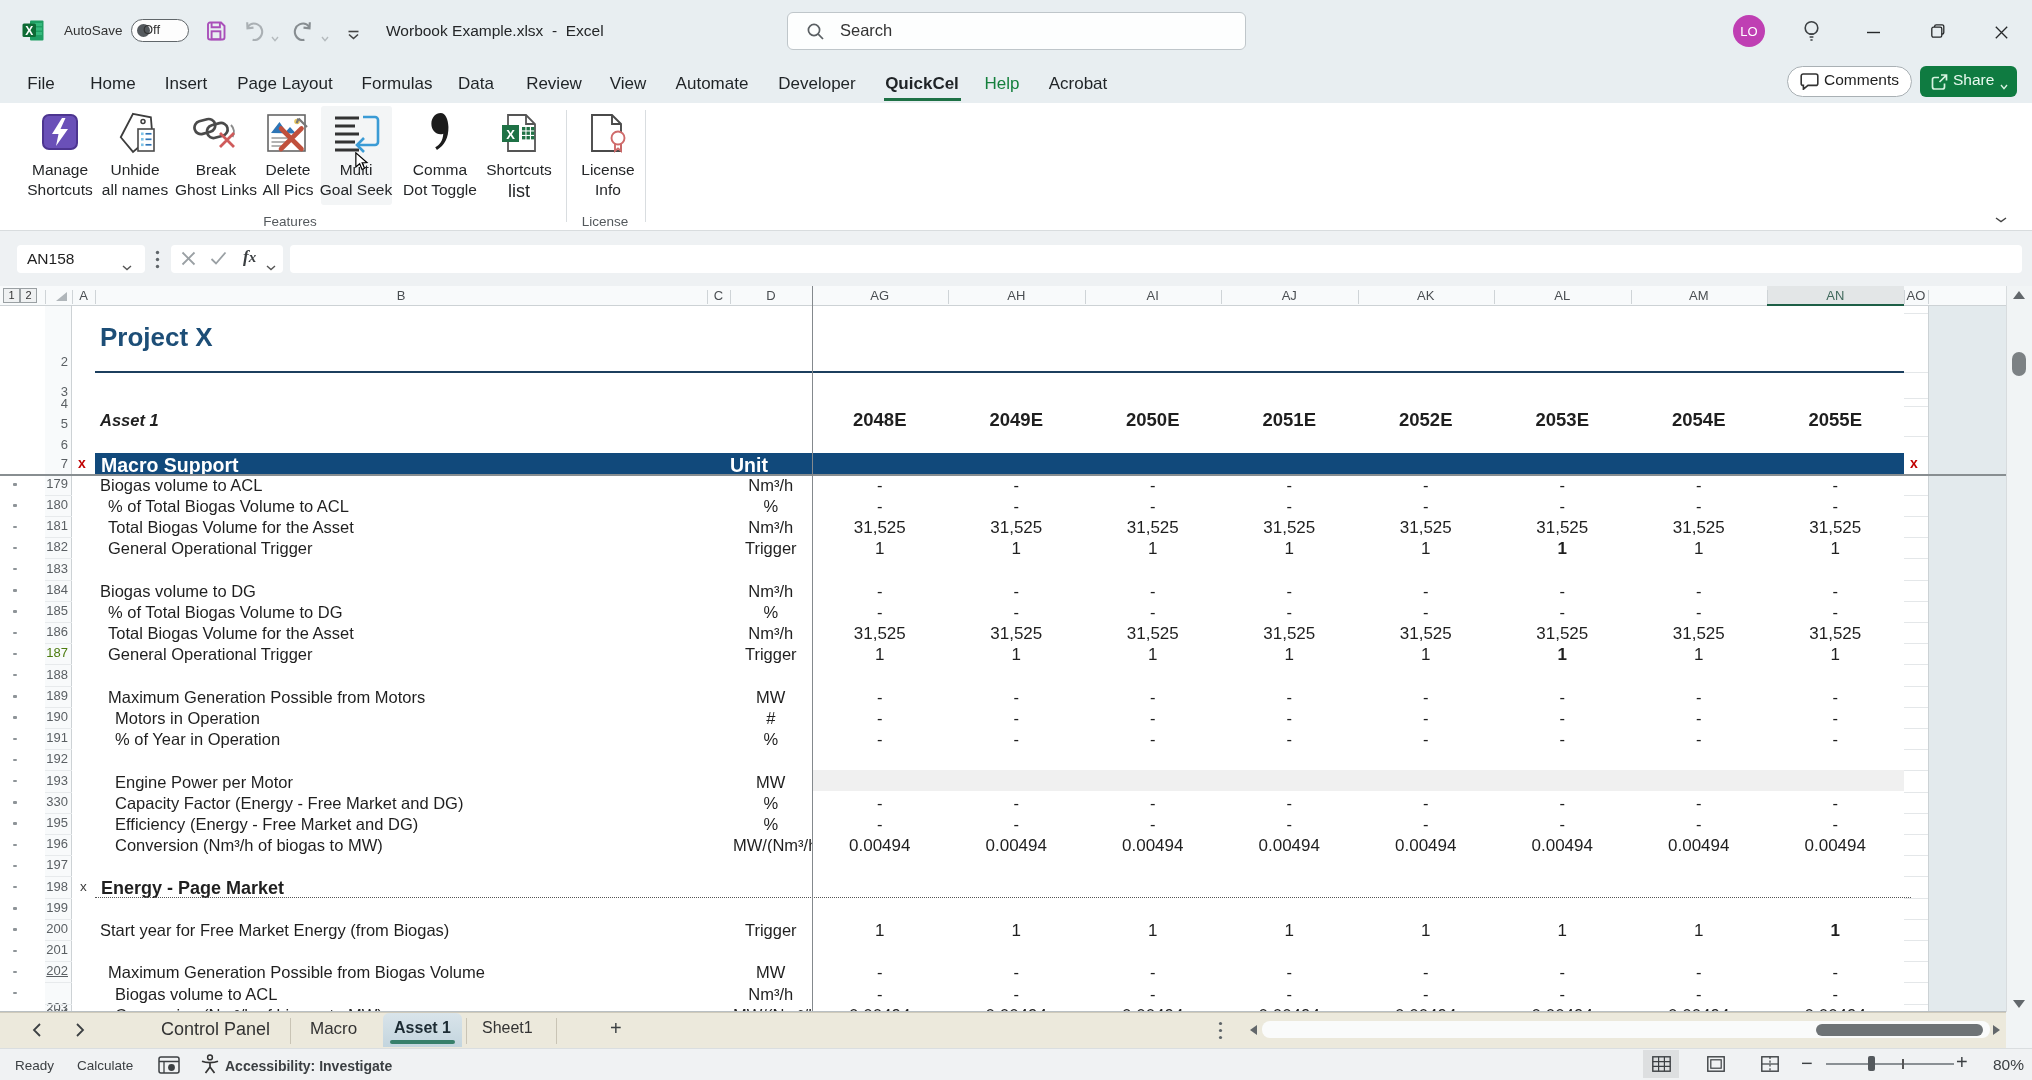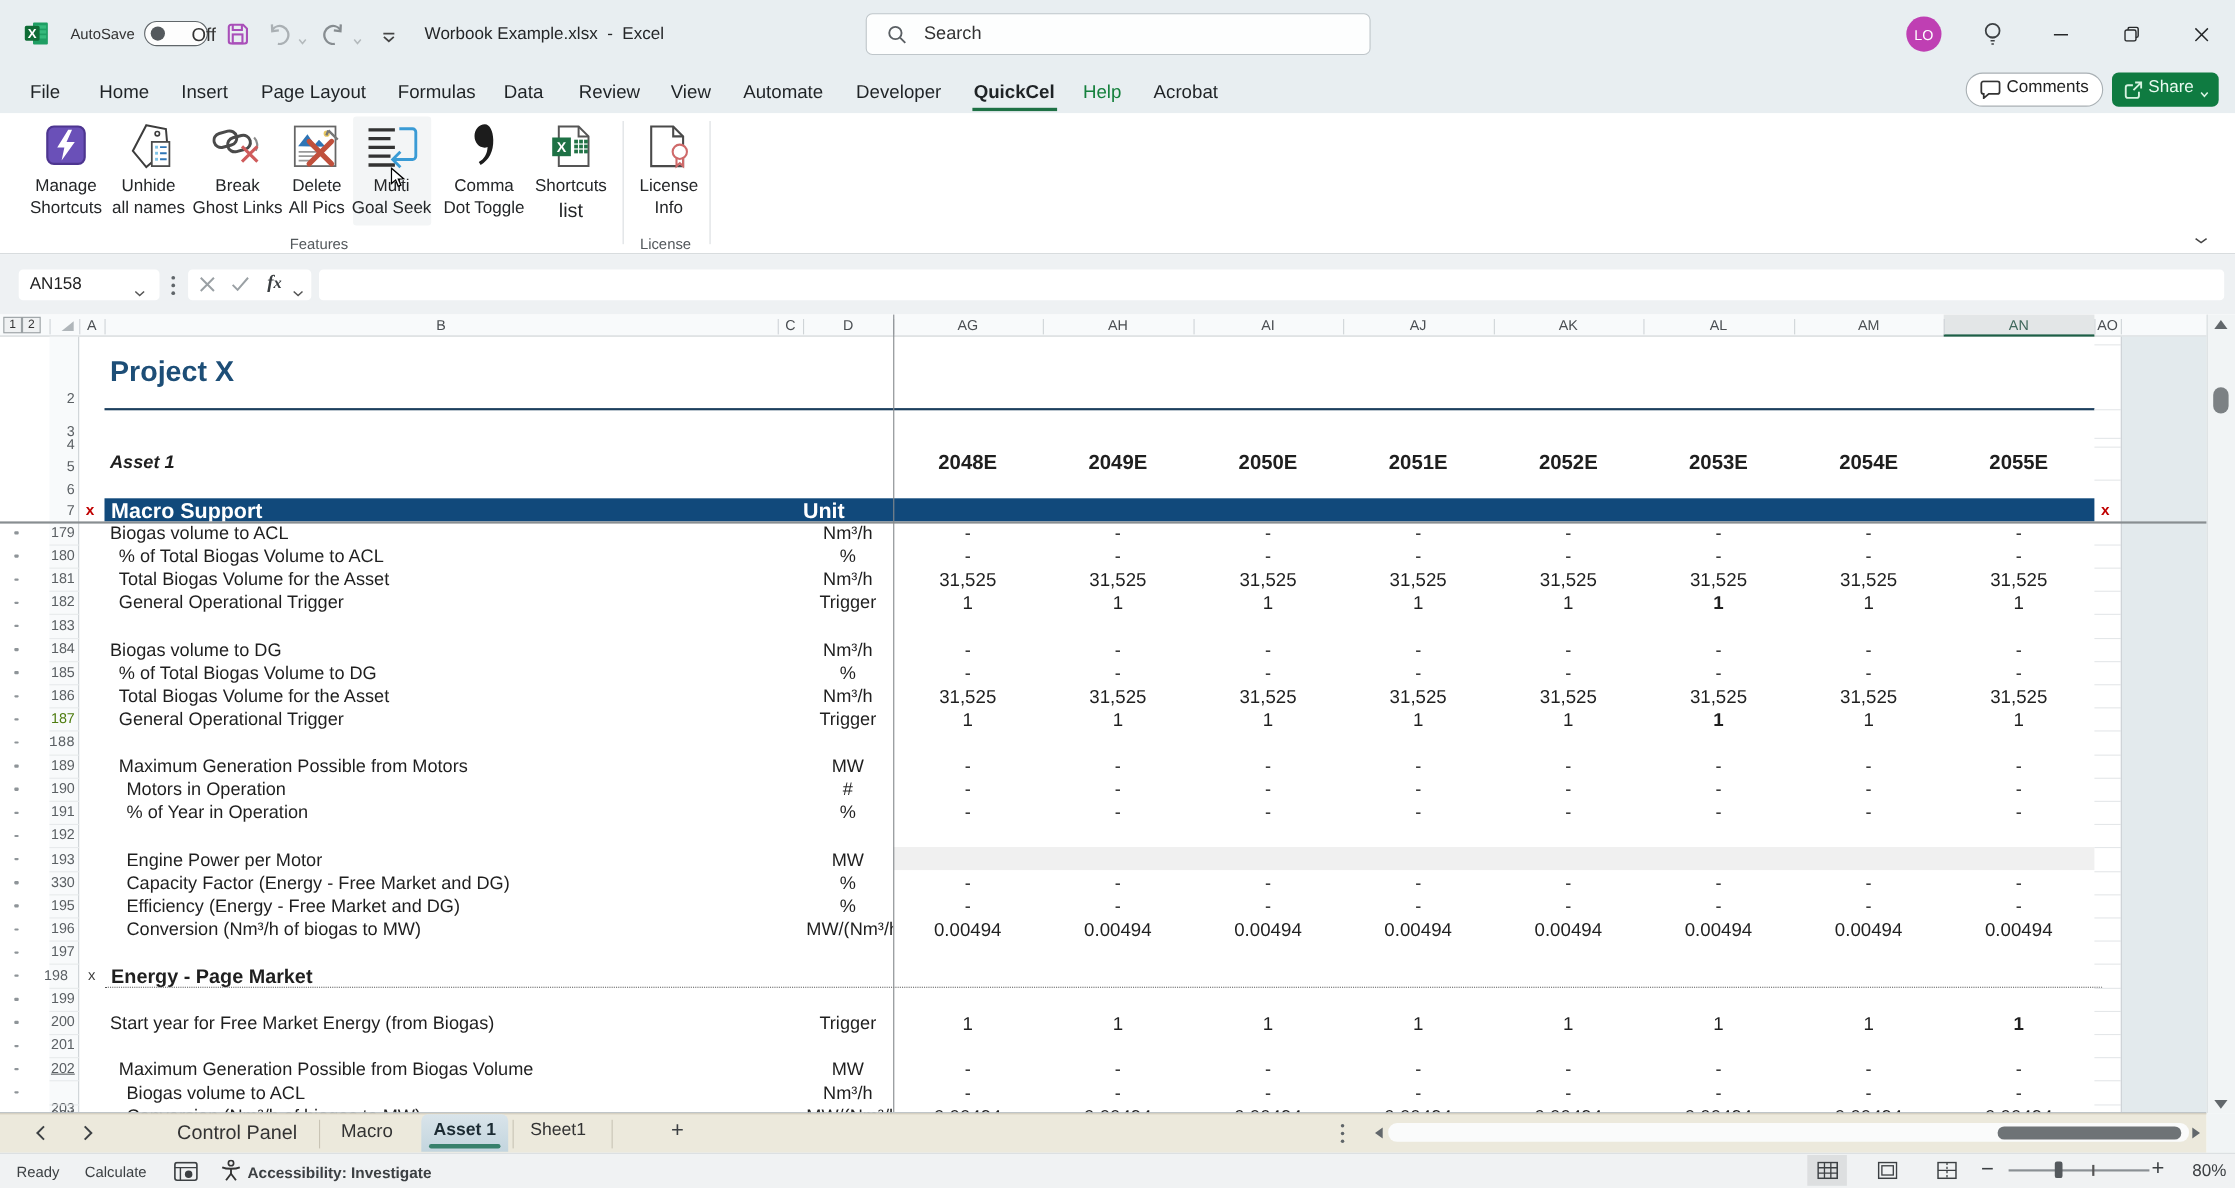--- a/index.html
+++ b/index.html
@@ -12,21 +12,21 @@
         <rect x="8" y="1.5" width="13.5" height="20" rx="1" fill="#1e9e63"></rect>
         <rect x="9.5" y="4" width="10.5" height="3" fill="#35b97c"></rect>
         <rect x="9.5" y="8.5" width="10.5" height="3" fill="#35b97c"></rect>
         <rect x="9.5" y="13" width="10.5" height="3" fill="#35b97c"></rect>
         <rect x="0.5" y="4.5" width="13.5" height="13.5" rx="1.5" fill="#0e6b35"></rect>
         <text x="7.2" y="15.8" font-family="Liberation Sans" font-weight="bold" font-size="12" fill="#fff" text-anchor="middle">X</text>
       </svg></div>
 <div style="position:absolute;left:64px;top:23px;font-size:13.5px;color:#333;">AutoSave</div>
 <div style="position:absolute;left:131px;top:19px;width:58px;height:23px;border:1.6px solid #60666a;border-radius:12px;background:#fdfdfd;box-sizing:border-box;"></div>
 <div style="position:absolute;left:137px;top:24px;width:13px;height:13px;border-radius:50%;background:#54595d;"></div>
-<div style="position:absolute;left:174px;top:22px;font-size:17px;color:#333;">Off</div>
+<div style="position:absolute;left:143px;top:22px;font-size:13px;color:#333;">Off</div>
 <div style="position:absolute;left:205px;top:20px;"><svg width="22" height="22" viewBox="0 0 22 22">
         <path d="M3 4.5 a2 2 0 0 1 2-2 h11 l3.5 3.5 v11.5 a2 2 0 0 1 -2 2 h-12.5 a2 2 0 0 1 -2-2 Z" fill="none" stroke="#a94fb9" stroke-width="1.9"></path>
         <path d="M6.6 2.8 v4.4 h8.3 v-4.4" fill="none" stroke="#a94fb9" stroke-width="1.9"></path>
         <rect x="6.6" y="11.3" width="8.8" height="8" fill="none" stroke="#a94fb9" stroke-width="1.9"></rect>
       </svg></div>
 <div style="position:absolute;left:243px;top:21px;"><svg width="22" height="20" viewBox="0 0 22 20">
         <g>
           <path d="M4.5 6 C7 2.8 11 1.8 14.5 3.4 C18.6 5.3 20.3 10.2 18.4 14.3 C16.8 17.7 13.2 19.5 9.6 18.9" fill="none" stroke="#aab0b4" stroke-width="2.1"></path>
           <path d="M4.2 1.2 L4.5 7.3 L10.5 6.6" fill="none" stroke="#aab0b4" stroke-width="2.1"></path>
         </g>
@@ -365,21 +365,21 @@
 <div style="position:absolute;left:730px;top:645.3000000000001px;width:81.5px;height:17px;font-size:16.5px;color:#1f1f1f;text-align:center;">Trigger</div>
 <div style="position:absolute;left:811.5px;top:645.3000000000001px;width:136.5px;height:17px;font-size:17px;color:#1f1f1f;text-align:center;">1</div>
 <div style="position:absolute;left:948.0px;top:645.3000000000001px;width:136.5px;height:17px;font-size:17px;color:#1f1f1f;text-align:center;">1</div>
 <div style="position:absolute;left:1084.5px;top:645.3000000000001px;width:136.5px;height:17px;font-size:17px;color:#1f1f1f;text-align:center;">1</div>
 <div style="position:absolute;left:1221.0px;top:645.3000000000001px;width:136.5px;height:17px;font-size:17px;color:#1f1f1f;text-align:center;">1</div>
 <div style="position:absolute;left:1357.5px;top:645.3000000000001px;width:136.5px;height:17px;font-size:17px;color:#1f1f1f;text-align:center;">1</div>
 <div style="position:absolute;left:1494.0px;top:645.3000000000001px;width:136.5px;height:17px;font-size:17px;color:#1f1f1f;text-align:center;font-weight:bold;">1</div>
 <div style="position:absolute;left:1630.5px;top:645.3000000000001px;width:136.5px;height:17px;font-size:17px;color:#1f1f1f;text-align:center;">1</div>
 <div style="position:absolute;left:1767.0px;top:645.3000000000001px;width:136.5px;height:17px;font-size:17px;color:#1f1f1f;text-align:center;">1</div>
 <div style="position:absolute;left:13px;top:673.9px;width:4px;height:2.5px;background:#8e9498;border-radius:1px;"></div>
-<div style="position:absolute;left:40px;top:666.5px;width:28px;height:16px;font-size:13px;color:#5a5f63;text-align:right;font-family:Liberation Mono, monospace;">188</div>
+<div style="position:absolute;left:40px;top:666.5px;width:28px;height:16px;font-size:13px;color:#5a5f63;text-align:right;">188</div>
 <div style="position:absolute;left:13px;top:695.1px;width:4px;height:2.5px;background:#8e9498;border-radius:1px;"></div>
 <div style="position:absolute;left:40px;top:687.7px;width:28px;height:16px;font-size:13px;color:#5a5f63;text-align:right;">189</div>
 <div style="position:absolute;left:108px;top:687.7px;font-size:16.5px;color:#1f1f1f;">Maximum Generation Possible from Motors</div>
 <div style="position:absolute;left:730px;top:687.7px;width:81.5px;height:17px;font-size:16.5px;color:#1f1f1f;text-align:center;">MW</div>
 <div style="position:absolute;left:811.5px;top:687.7px;width:136.5px;height:17px;font-size:16.5px;color:#1f1f1f;text-align:center;">-</div>
 <div style="position:absolute;left:948.0px;top:687.7px;width:136.5px;height:17px;font-size:16.5px;color:#1f1f1f;text-align:center;">-</div>
 <div style="position:absolute;left:1084.5px;top:687.7px;width:136.5px;height:17px;font-size:16.5px;color:#1f1f1f;text-align:center;">-</div>
 <div style="position:absolute;left:1221.0px;top:687.7px;width:136.5px;height:17px;font-size:16.5px;color:#1f1f1f;text-align:center;">-</div>
 <div style="position:absolute;left:1357.5px;top:687.7px;width:136.5px;height:17px;font-size:16.5px;color:#1f1f1f;text-align:center;">-</div>
 <div style="position:absolute;left:1494.0px;top:687.7px;width:136.5px;height:17px;font-size:16.5px;color:#1f1f1f;text-align:center;">-</div>
@@ -448,21 +448,21 @@
 <div style="position:absolute;left:948.0px;top:836.1px;width:136.5px;height:17px;font-size:17px;color:#1f1f1f;text-align:center;">0.00494</div>
 <div style="position:absolute;left:1084.5px;top:836.1px;width:136.5px;height:17px;font-size:17px;color:#1f1f1f;text-align:center;">0.00494</div>
 <div style="position:absolute;left:1221.0px;top:836.1px;width:136.5px;height:17px;font-size:17px;color:#1f1f1f;text-align:center;">0.00494</div>
 <div style="position:absolute;left:1357.5px;top:836.1px;width:136.5px;height:17px;font-size:17px;color:#1f1f1f;text-align:center;">0.00494</div>
 <div style="position:absolute;left:1494.0px;top:836.1px;width:136.5px;height:17px;font-size:17px;color:#1f1f1f;text-align:center;">0.00494</div>
 <div style="position:absolute;left:1630.5px;top:836.1px;width:136.5px;height:17px;font-size:17px;color:#1f1f1f;text-align:center;">0.00494</div>
 <div style="position:absolute;left:1767.0px;top:836.1px;width:136.5px;height:17px;font-size:17px;color:#1f1f1f;text-align:center;">0.00494</div>
 <div style="position:absolute;left:13px;top:864.6999999999999px;width:4px;height:2.5px;background:#8e9498;border-radius:1px;"></div>
 <div style="position:absolute;left:40px;top:857.3px;width:28px;height:16px;font-size:13px;color:#5a5f63;text-align:right;">197</div>
 <div style="position:absolute;left:13px;top:885.9px;width:4px;height:2.5px;background:#8e9498;border-radius:1px;"></div>
-<div style="position:absolute;left:40px;top:878.5px;width:28px;height:16px;font-size:13px;color:#5a5f63;text-align:left;">198</div>
+<div style="position:absolute;left:40px;top:878.5px;width:28px;height:16px;font-size:13px;color:#5a5f63;text-align:right;">198</div>
 <div style="position:absolute;left:101px;top:877.8px;font-size:18px;font-weight:bold;color:#1f1f1f;">Energy - Page Market</div>
 <div style="position:absolute;left:80px;top:879.3px;font-size:13.5px;color:#3c3c3c;">x</div>
 <div style="position:absolute;left:95px;top:896.5px;width:1816px;height:0px;border-top:1.5px dotted #555;"></div>
 <div style="position:absolute;left:13px;top:907.1px;width:4px;height:2.5px;background:#8e9498;border-radius:1px;"></div>
 <div style="position:absolute;left:40px;top:899.7px;width:28px;height:16px;font-size:13px;color:#5a5f63;text-align:right;">199</div>
 <div style="position:absolute;left:13px;top:928.3000000000001px;width:4px;height:2.5px;background:#8e9498;border-radius:1px;"></div>
 <div style="position:absolute;left:40px;top:920.9000000000001px;width:28px;height:16px;font-size:13px;color:#5a5f63;text-align:right;">200</div>
 <div style="position:absolute;left:100px;top:920.9000000000001px;font-size:16.5px;color:#1f1f1f;">Start year for Free Market Energy (from Biogas)</div>
 <div style="position:absolute;left:730px;top:920.9000000000001px;width:81.5px;height:17px;font-size:16.5px;color:#1f1f1f;text-align:center;">Trigger</div>
 <div style="position:absolute;left:811.5px;top:920.9000000000001px;width:136.5px;height:17px;font-size:17px;color:#1f1f1f;text-align:center;">1</div>

